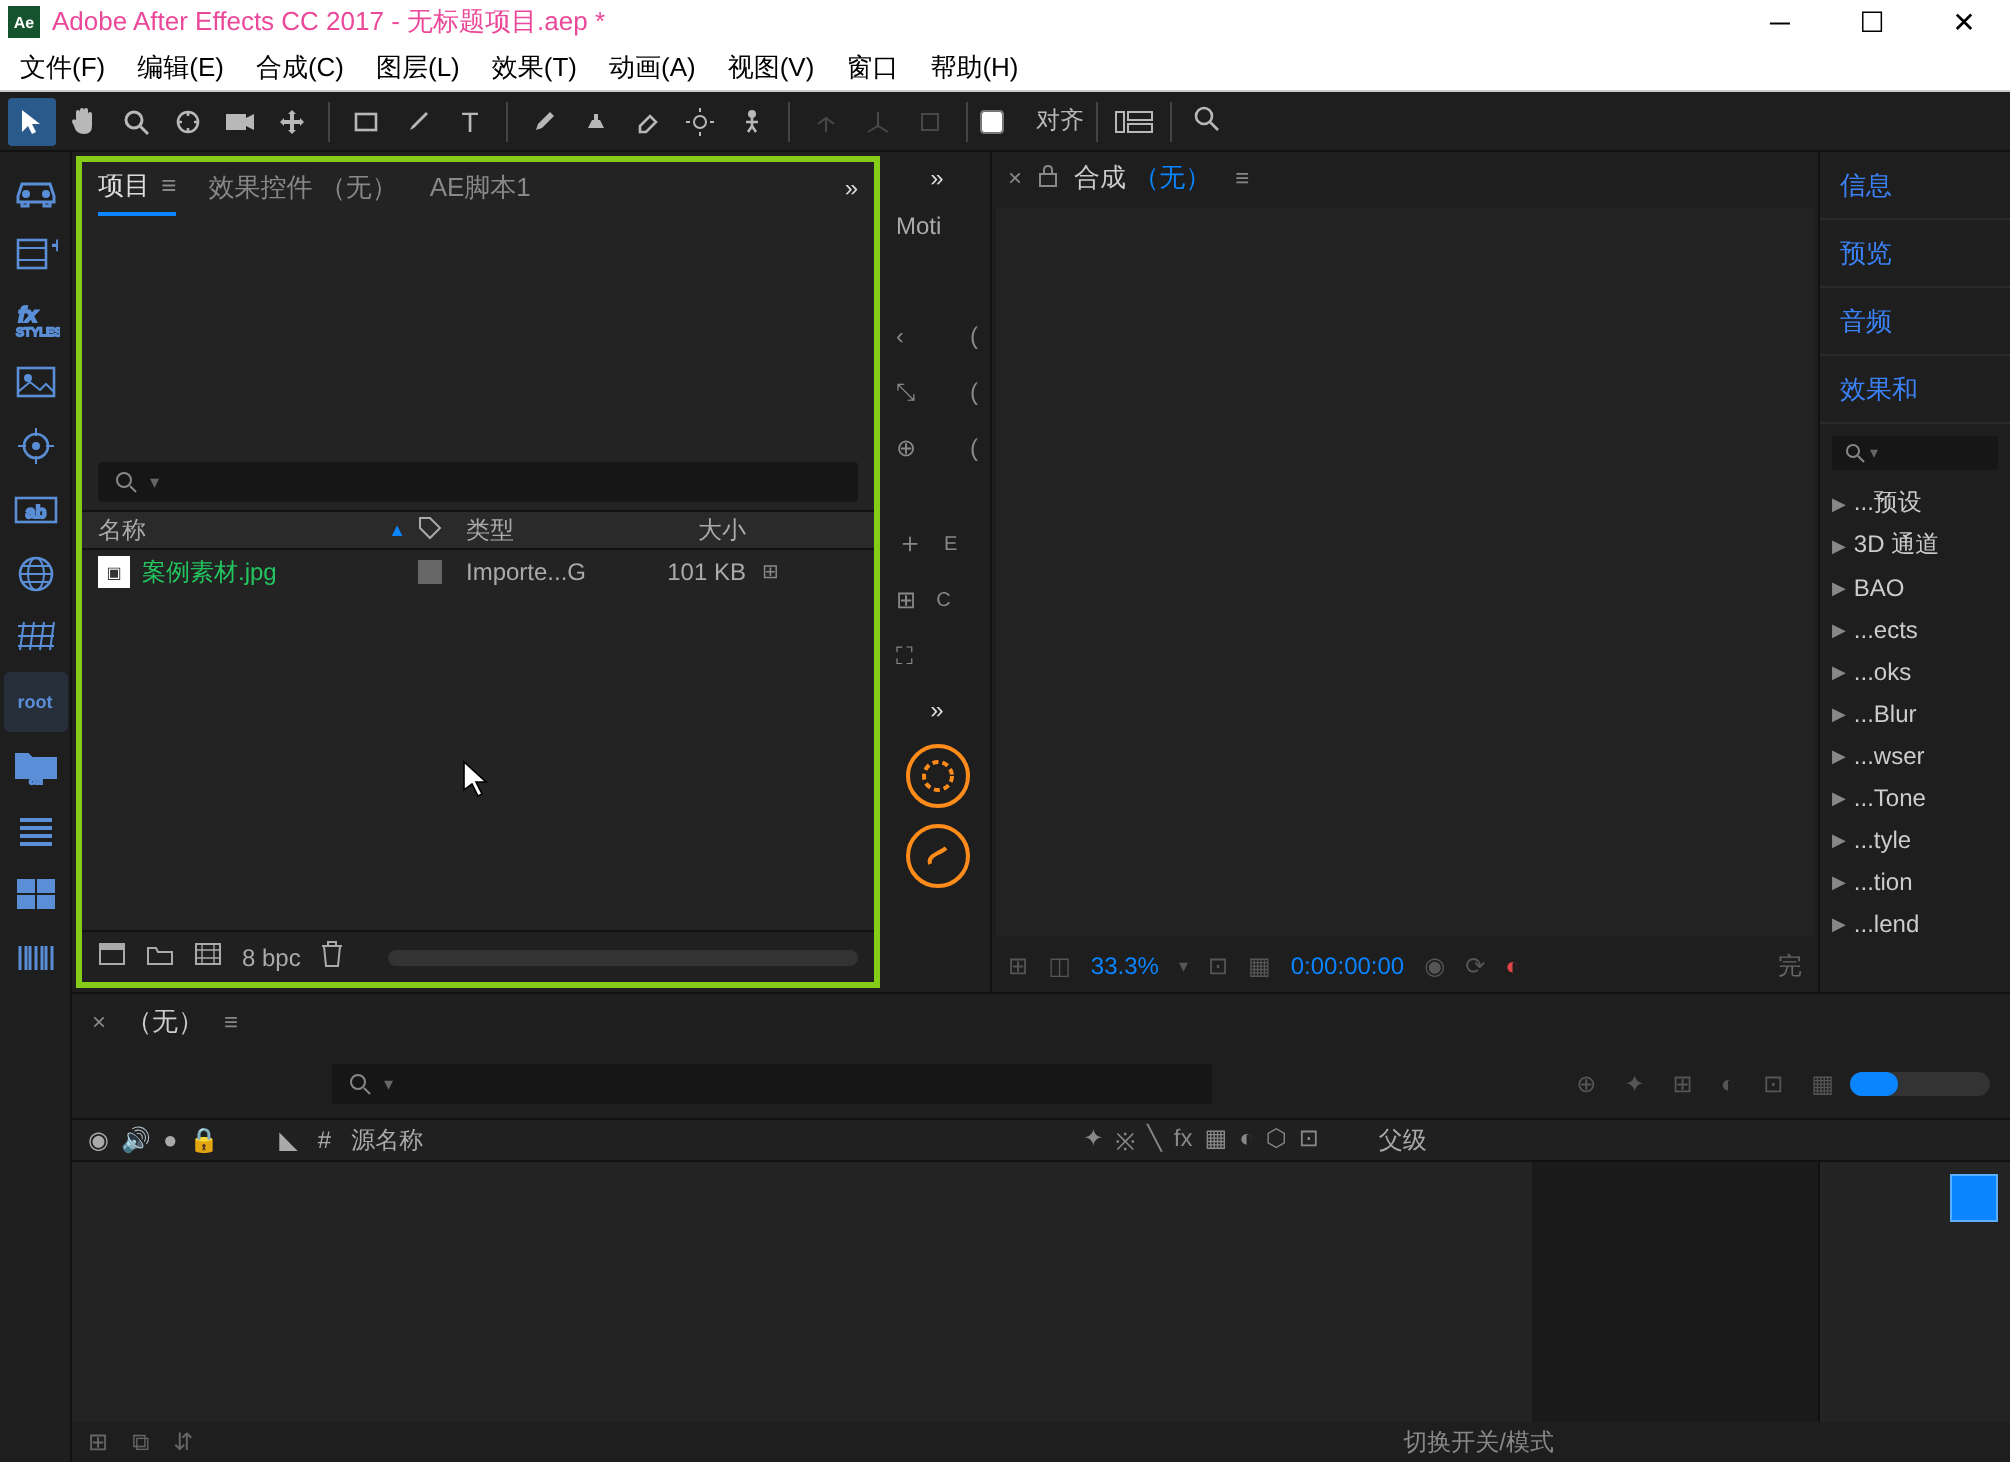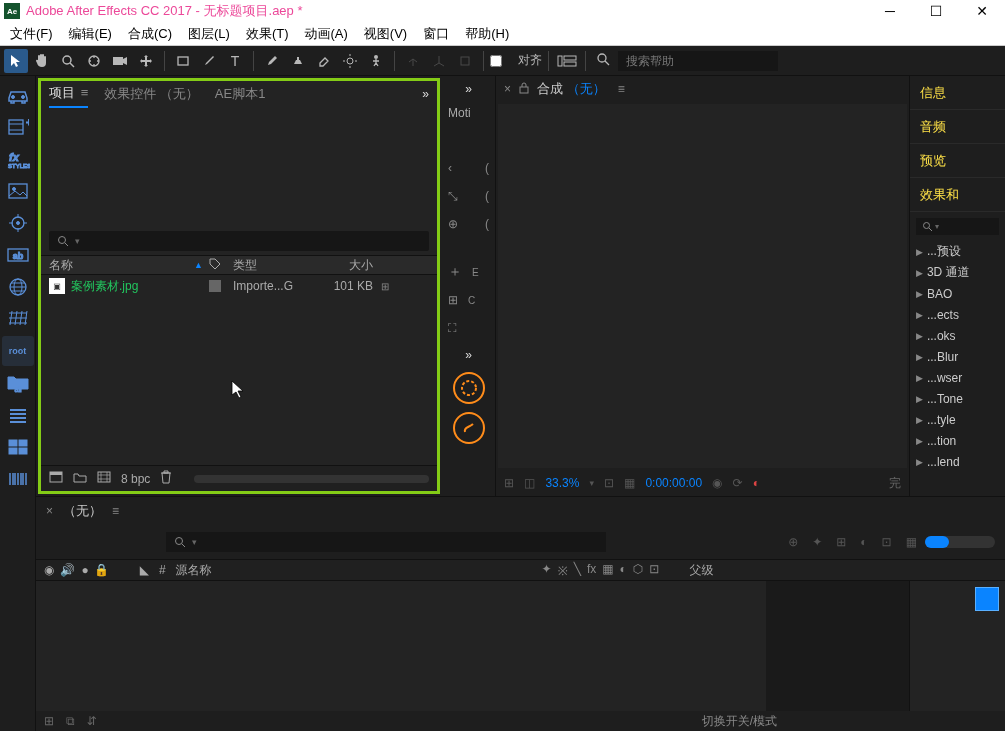--- a/index.html
+++ b/index.html
@@ -76,21 +76,21 @@
 .comp-lock { color: #666; }
 .comp-title { color: #ccc; font-size: 13px; }
 .comp-none { color: #0a84ff; }
 .comp-menu { color: #888; margin-left: 4px; }
 .comp-viewer { flex: 1; background: #232323; margin: 2px; }
 .comp-footer { height: 26px; background: #1e1e1e; display: flex; align-items: center; gap: 10px; padding: 0 8px; color: #555; font-size: 12px; }
 .comp-footer .live { color: #0a84ff; }
 .comp-footer .time { color: #0a84ff; }
 
 .right-panels { width: 96px; background: #1e1e1e; border-left: 1px solid #111; display: flex; flex-direction: column; }
-.right-tab { height: 34px; display: flex; align-items: center; padding: 0 10px; color: #fde047; font-size: 13px; border-bottom: 1px solid #2a2a2a; cursor: pointer; }
+.right-tab { height: 34px; display: flex; align-items: center; padding: 0 10px; color: #3b82f6; font-size: 13px; border-bottom: 1px solid #2a2a2a; cursor: pointer; }
 .right-search { background: #161616; margin: 6px; padding: 3px 6px; display: flex; align-items: center; }
 .effects-list { flex: 1; overflow: hidden; }
 .effect-item { display: flex; align-items: center; height: 21px; padding: 0 6px; color: #ccc; font-size: 12px; cursor: pointer; gap: 4px; }
 .effect-arrow { font-size: 9px; color: #888; }
 
 .timeline { flex: 1; background: #1e1e1e; display: flex; flex-direction: column; border-top: 1px solid #111; }
 .tl-header { height: 28px; display: flex; align-items: center; padding: 0 10px; gap: 10px; }
 .tl-x { color: #888; }
 .tl-none { color: #ccc; font-size: 13px; }
 .tl-menu { color: #888; }
@@ -242,21 +242,20 @@
         <rect x="1" y="2" width="4" height="10" fill="none" stroke="#b8b8b8"></rect>
         <rect x="7" y="2" width="12" height="4" fill="none" stroke="#b8b8b8"></rect>
         <rect x="7" y="8" width="12" height="4" fill="none" stroke="#b8b8b8"></rect>
       </svg>
     </div>
   <div class="tool-sep"></div>
   <span class="search-mag"><svg width="14" height="14" viewBox="0 0 14 14">
         <circle cx="6" cy="6" r="4" fill="none" stroke="#b8b8b8" stroke-width="1.3"></circle>
         <line x1="9" y1="9" x2="13" y2="13" stroke="#b8b8b8" stroke-width="1.3"></line>
       </svg></span>
-  <input class="toolbar-search" placeholder="搜索帮助" style="">
 </div>
 
 <div class="main-area">
 
   <div class="left-iconbar">
     <div class="left-icon">
         <svg width="24" height="18" viewBox="0 0 24 18">
           <path d="M3 12 L5 6 L19 6 L21 12 L21 15 L3 15 Z M5 15 L5 17 L8 17 L8 15 M16 15 L16 17 L19 17 L19 15" fill="none" stroke="#5a8fd8" stroke-width="1.5"></path>
           <circle cx="7" cy="11" r="1.5" fill="#5a8fd8"></circle>
           <circle cx="17" cy="11" r="1.5" fill="#5a8fd8"></circle>
@@ -457,22 +456,22 @@
           <span class="time">0:00:00:00</span>
           <span>◉</span>
           <span>⟳</span>
           <span style="color:#d44">◐</span>
           <span style="margin-left:auto;color:#666">完</span>
         </div>
       </div>
 
       <div class="right-panels">
         <div class="right-tab">信息</div>
+        <div class="right-tab">预览</div>
         <div class="right-tab">音频</div>
-        <div class="right-tab">预览</div>
         <div class="right-tab">效果和</div>
         <div class="right-search">
             <svg width="11" height="11" viewBox="0 0 11 11">
               <circle cx="4.5" cy="4.5" r="3" fill="none" stroke="#888"></circle>
               <line x1="7" y1="7" x2="10" y2="10" stroke="#888"></line>
             </svg>
             <span style="font-size:8px;color:#666;margin-left:2px">▾</span>
           </div>
         <div class="effects-list">
           <div class="effect-item">

